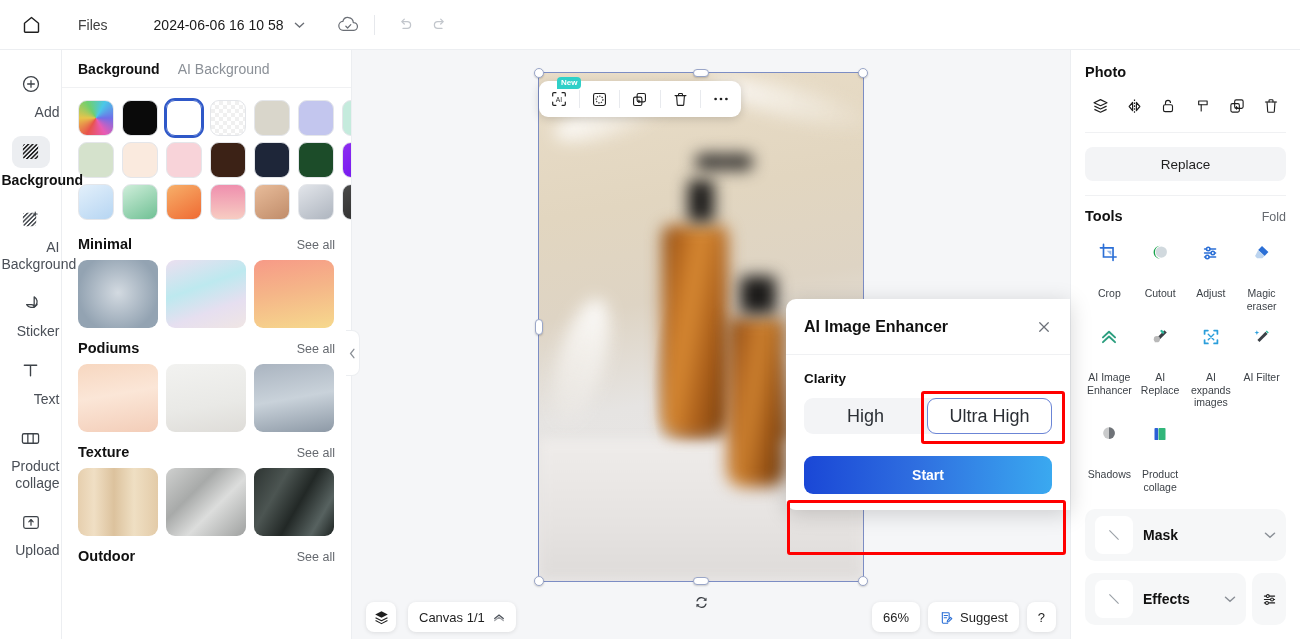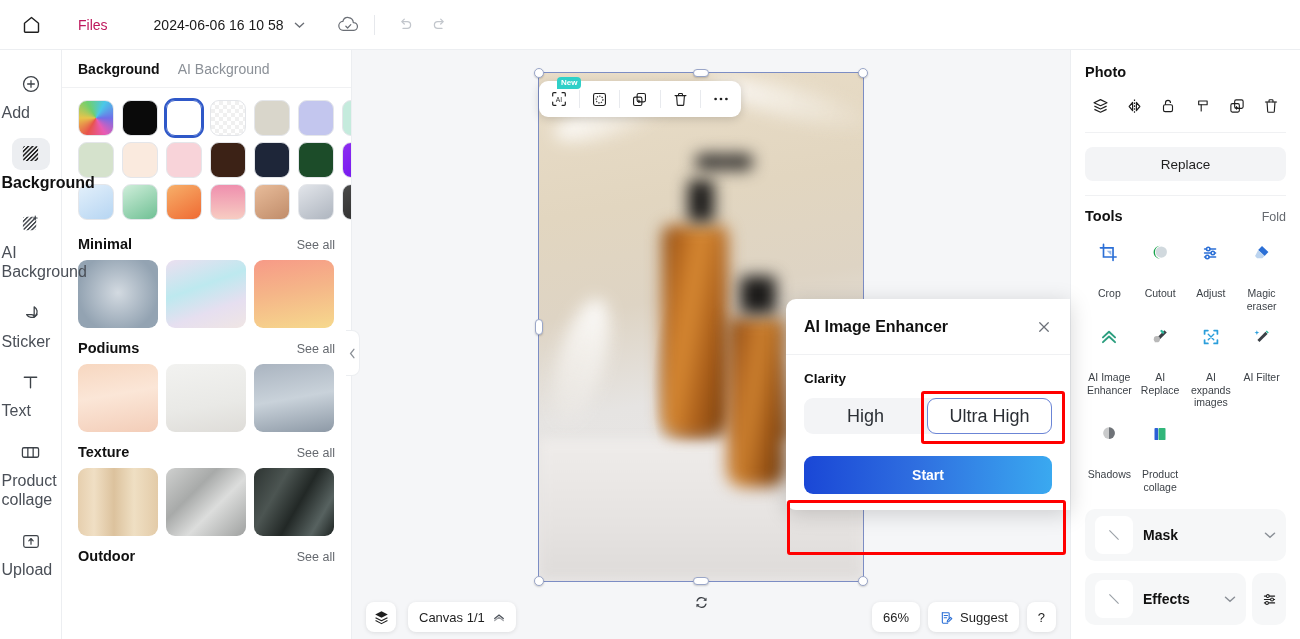--- a/index.html
+++ b/index.html
@@ -13,21 +13,21 @@
   }
   .app { position:relative; width:1300px; height:639px; background:#fff; }
 
   
   .topbar {
     position:absolute; top:0; left:0; width:1300px; height:50px;
     background:#fff; border-bottom:1px solid #eceef1;
     display:flex; align-items:center; z-index:40;
   }
   .tb-home { width:62px; display:flex; align-items:center; justify-content:center; cursor:pointer; }
-  .tb-files { font-size:14px; color:#be185d; padding:0 16px; cursor:pointer; }
+  .tb-files { font-size:14px; color:#404040; padding:0 16px; cursor:pointer; }
   .tb-fname {
     display:flex; align-items:center; gap:10px; font-size:14px; color:#1a1a1a;
     padding:0 12px; margin-left:18px; cursor:pointer;
   }
   .tb-chev { color:#6b6f76; font-size:11px; }
   .tb-cloud { margin-left:20px; display:flex; align-items:center; cursor:pointer; }
   .tb-sep { width:1px; height:20px; background:#e6e8ec; margin:0 14px; }
   .tb-undo, .tb-redo { width:34px; display:flex; align-items:center; justify-content:center; cursor:pointer; }
   .tb-right { margin-left:auto; display:flex; align-items:center; gap:14px; padding-right:16px; }
   .tb-resize {
@@ -48,21 +48,21 @@
   .rail-item {
     width:58px; display:flex; flex-direction:column; align-items:center;
     padding:6px 0 4px; margin-bottom:5px; cursor:pointer;
   }
   .rail-ic {
     width:38px; height:32px; display:flex; align-items:center; justify-content:center;
     border-radius:9px;
   }
   .rail-item.active .rail-ic { background:#eceef1; }
   .rail-lb {
-    font-size:16px; color:#4a4f57; text-align:left; line-height:1.18; margin-top:4px;
+    font-size:14px; color:#4a4f57; text-align:right; line-height:1.18; margin-top:4px;
     width:58px;
   }
   .rail-item.active .rail-lb { color:#111; font-weight:bold; }
 
   
   .panel {
     position:absolute; top:50px; left:62px; width:290px; height:589px;
     background:#fff; border-right:1px solid #eceef1; overflow:hidden; z-index:25;
   }
   .panel-tabs {

